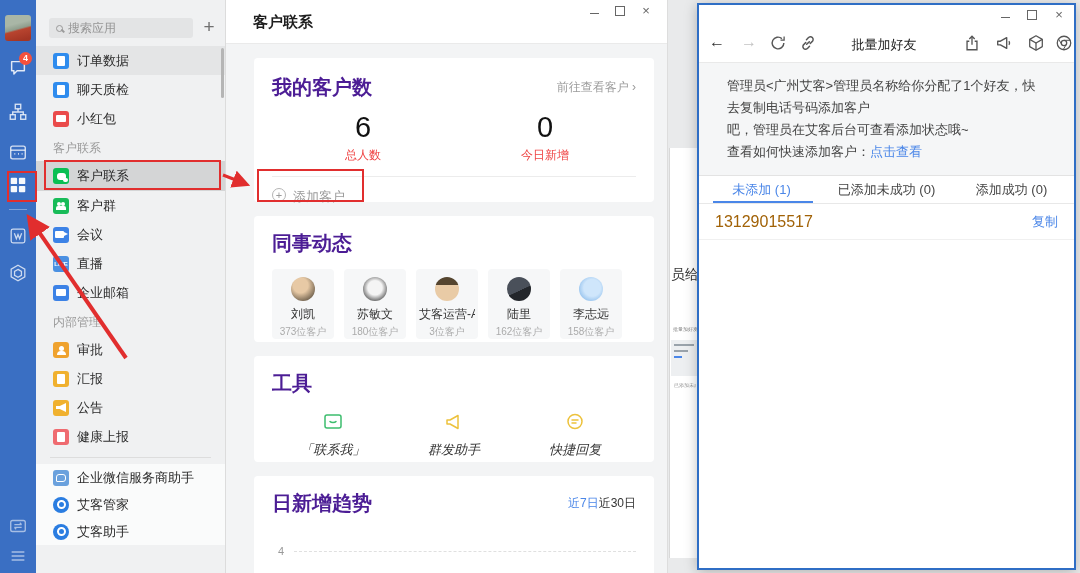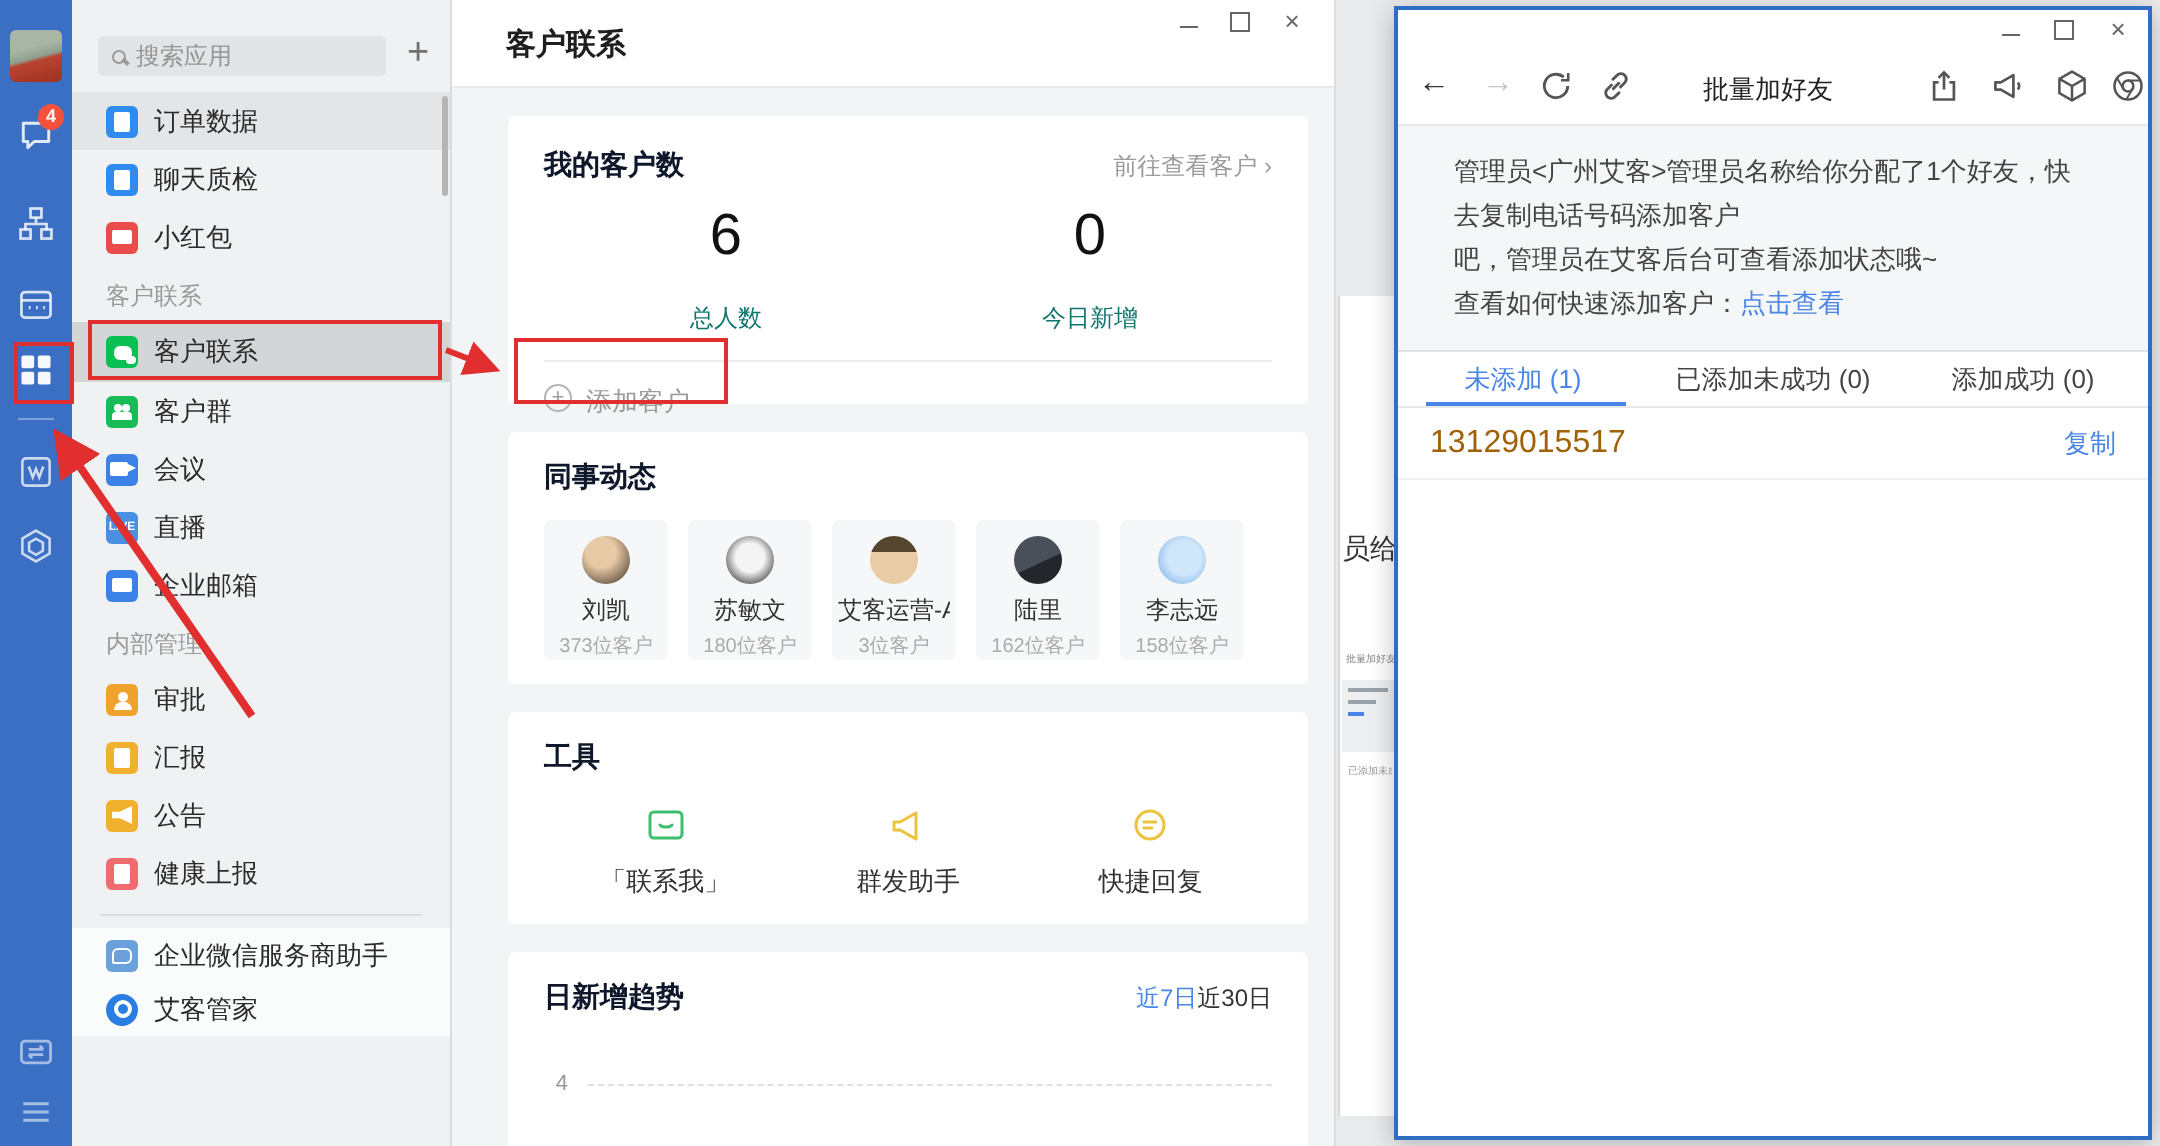--- a/index.html
+++ b/index.html
@@ -57,45 +57,45 @@
   
   #mainpanel{position:absolute;left:226px;top:0;width:442px;height:573px;background:#f3f4f5;border-right:1px solid #ddd;}
   #mainheader{position:absolute;left:0;top:0;right:0;height:44px;background:#fff;border-bottom:1px solid #eaeaea;}
   #maintitle{position:absolute;left:27px;top:13px;font-size:15px;font-weight:bold;color:#1f1f1f;}
   .wc{width:18px;height:16px;display:inline-flex;align-items:center;justify-content:center;}
   #mainwc{position:absolute;right:12px;top:3px;display:flex;gap:8px;}
   .wc-min::before{content:"";display:block;width:9px;height:1px;background:#666;margin-top:5px;}
   .wc-max::before{content:"";display:block;width:8px;height:8px;border:1px solid #666;}
   .wc-x{color:#666;font-size:13px;line-height:16px;}
   .card{position:absolute;left:28px;width:400px;background:#fff;border-radius:4px;}
-  .card-title{font-size:14px;font-weight:bold;color:#0f172a;}
+  .card-title{font-size:20px;font-weight:bold;color:#4c1d95;}
   #card-cust{top:58px;height:144px;padding:16px 18px;}
   .cust-head{display:flex;justify-content:space-between;align-items:center;}
   .graylink{font-size:12px;color:#9b9b9b;}
   .stats{display:flex;margin-top:10px;}
   .stat{flex:1;text-align:center;}
   .stat .v{font-size:29px;color:#111;font-weight:500;}
-  .stat .l{font-size:12px;color:#0f766e;margin-top:16px;}
+  .stat .l{font-size:12px;color:#ef4444;margin-top:3px;}
   .cust-div{border-top:1px solid #ececec;margin-top:12px;}
   .addrow{margin-top:11px;display:flex;align-items:flex-start;gap:7px;color:#9b9b9b;font-size:13px;}
   .plus-circle{width:14px;height:14px;border:1px solid #b5b5b5;border-radius:50%;color:#9b9b9b;font-size:11px;line-height:12px;text-align:center;}
   .plus-circle::before{content:"+";}
   #card-coll{top:216px;height:126px;padding:14px 18px;}
   .tiles{display:flex;gap:10px;margin-top:12px;}
   .tile{width:62px;height:70px;background:#f6f7f8;border-radius:4px;display:flex;flex-direction:column;align-items:center;padding-top:8px;}
   .tile .av{width:24px;height:24px;border-radius:50%;}
   .tile .nm{margin-top:5px;font-size:12px;color:#333;max-width:56px;white-space:nowrap;overflow:hidden;}
   .tile .ct{margin-top:2px;font-size:10px;color:#ababab;white-space:nowrap;}
   .av0{background:radial-gradient(circle at 40% 35%,#e7c9a5 35%,#7a6a55 75%);}
   .av1{background:radial-gradient(circle at 50% 45%,#f4f4f4 40%,#444 85%);}
   .av2{background:linear-gradient(180deg,#55452f 34%,#e9cba6 34%);}
   .av3{background:linear-gradient(155deg,#4a505a 55%,#23262b 56%);}
   .av4{background:radial-gradient(circle at 55% 45%,#cfe6fb 45%,#7fb4e8 90%);}
   #card-tools{top:356px;height:106px;padding:14px 18px;}
-  .tools{display:flex;margin-top:14px;}
+  .tools{display:flex;margin-top:14px;font-style:italic;}
   .tool{flex:1;display:flex;flex-direction:column;align-items:center;}
   .tool .tl{margin-top:8px;font-size:13px;color:#333;}
   #card-trend{top:476px;height:140px;padding:14px 18px;}
   .trend-head{display:flex;justify-content:space-between;align-items:center;}
   .trend-tabs{display:flex;font-size:12px;}
   .ttab-active{color:#4a86e8;}
   .ttab{color:#333;}
   .grow{display:flex;align-items:center;gap:10px;height:32px;margin-top:4px;}
   .grow .tick{width:12px;text-align:right;font-size:11px;color:#999;}
   .grow .gline{flex:1;border-top:1px dashed #e0e0e0;}
@@ -305,20 +305,26 @@
           <span class="aic" style="background:#6aa1dd;">
               <span class="gl-chat-o"></span>
             </span>
           <span class="lb">企业微信服务商助手</span>
         </div>
         <div class="ai">
           <span class="aic" style="background:#2a7de1;border-radius:50%;">
               <span class="gl-ring"></span>
             </span>
           <span class="lb">艾客管家</span>
+        </div>
+        <div class="ai">
+          <span class="aic" style="background:#2a7de1;border-radius:50%;">
+              <span class="gl-ring"></span>
+            </span>
+          <span class="lb">艾客助手</span>
         </div>
       </div>
     </div>
     <div id="lscroll"></div>
   </div>
 
   <div id="mainpanel">
     <div id="mainheader">
       <div id="maintitle">客户联系</div>
       <div id="mainwc">

